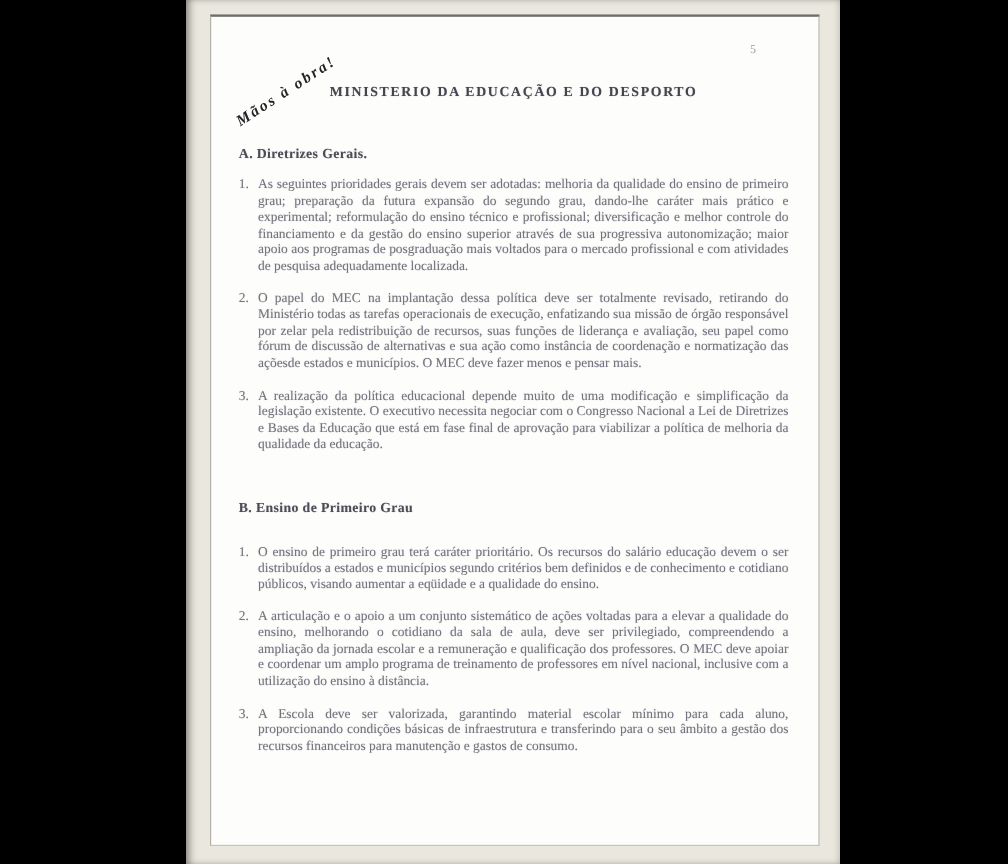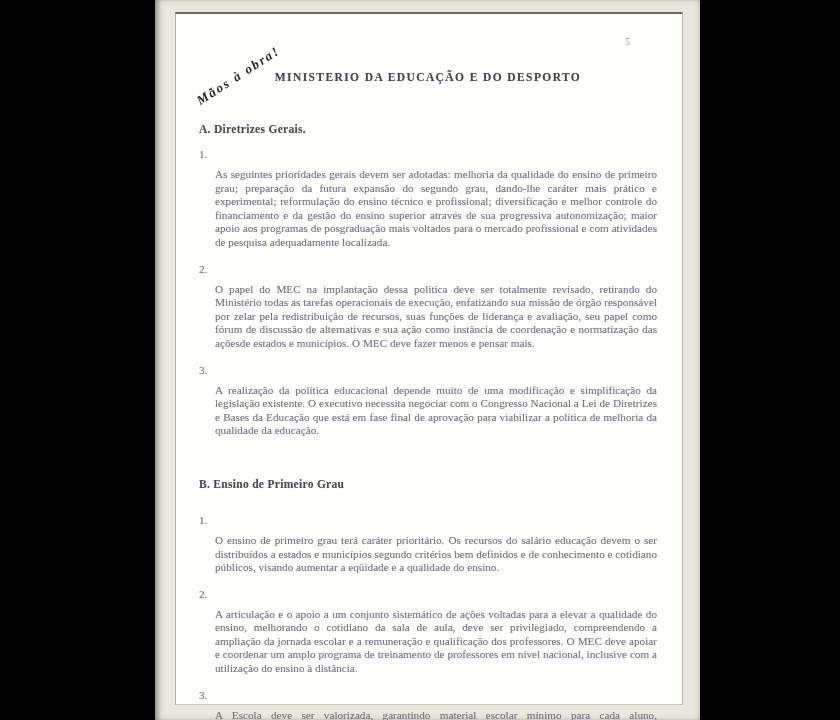--- a/index.html
+++ b/index.html
@@ -79,21 +79,21 @@
   .item {
     display: flex;
     margin-top: 13px;
     font-size: 11.2px;
     line-height: 13.6px;
     color: #73737f;
     text-shadow: 0 0 1px rgba(115,115,130,.35);
   }
   .item.first-b { margin-top: 24px; }
   .item .num { flex: 0 0 16px; width: 16px; }
-  .item .txt { flex: 1; text-align: justify; margin-top: 20px; }
+  .item .txt { flex: 1; text-align: justify; }
 </style>
 </head>
 <body>
 
 <div class="scan-mat">
   <div class="page">
 
     <div class="handwritten">Mãos à obra!</div>
 
     <div class="page-number">5</div>

